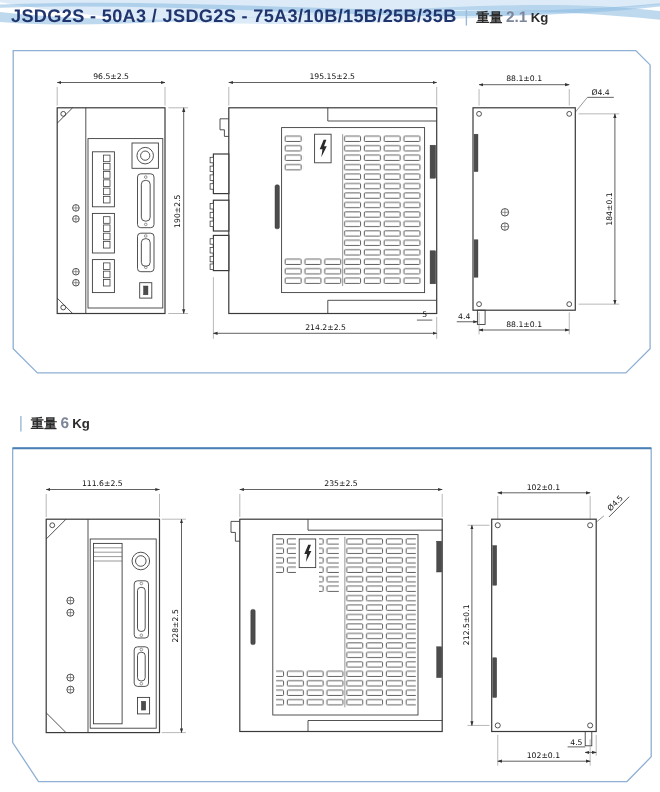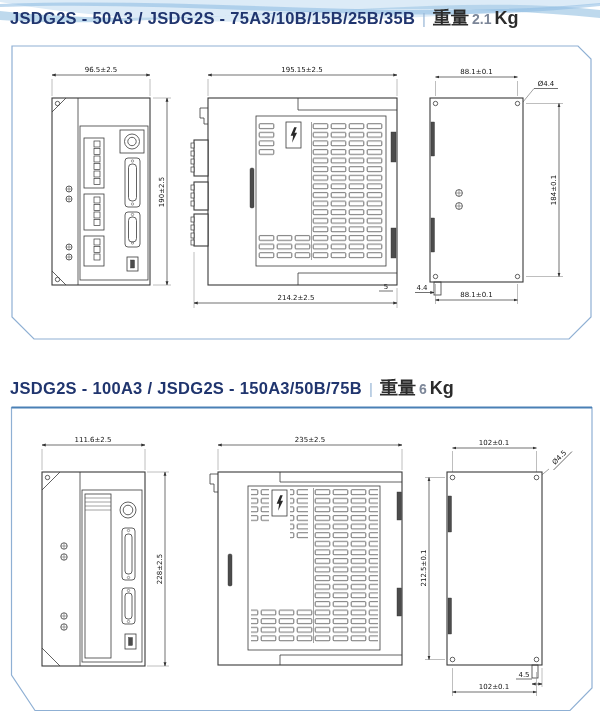--- a/index.html
+++ b/index.html
@@ -3,21 +3,21 @@
 <meta charset="utf-8">
 <style>
   html,body{margin:0;padding:0}
   body{width:600px;height:720px;background:#fff;overflow:hidden;
        font-family:"Liberation Sans","DejaVu Sans",sans-serif;position:relative}
   .page{position:relative;width:600px;height:600px}
   .abs{position:absolute}
   .title{position:absolute;left:10px;display:flex;align-items:baseline;z-index:3;white-space:nowrap}
   .title .model{font-size:16.5px;font-weight:bold;color:#20356e;letter-spacing:.3px}
   .title .sep{color:#9bb8d6;font-size:15px;margin:0 7px;font-weight:400}
-  .title .wlabel,.title .wunit{font-size:18px;color:#2b2b2b;font-weight:700}
+  .title .wlabel,.title .wunit{font-size:12px;color:#2b2b2b;font-weight:700}
   .title .wval{font-size:14px;color:#7c8698;margin:0 3px;font-weight:700}
   .obj{fill:#fff;stroke:#3a3a3a;stroke-width:1.1}
   .obj2{fill:none;stroke:#3a3a3a;stroke-width:.8}
   .sq{fill:#fff;stroke:#3a3a3a;stroke-width:.7}
   .thin{fill:none;stroke:#555;stroke-width:.55}
   .dim{fill:none;stroke:#333;stroke-width:.7}
   .ext{fill:none;stroke:#888;stroke-width:.55}
   .dark{fill:#4c4c4c;stroke:#333;stroke-width:.4}
   .dimtext{font-size:7px;fill:#111;font-family:"DejaVu Sans",sans-serif}
 </style>
@@ -234,21 +234,20 @@
     </g>
     <g>
       <line class="ext" x1="20.5" y1="222" x2="20.5" y2="242"></line>
         <line class="ext" x1="102.5" y1="222" x2="102.5" y2="242"></line>
       <line class="dim" x1="20.5" y1="238" x2="102.5" y2="238" marker-start="url(#arr)" marker-end="url(#arr)"></line>
       <text class="dimtext" x="61.5" y="235" text-anchor="middle">88.1±0.1</text>
     </g>
   </svg>
 
   <div class="title" style="top:376px">
-    <span class="model">JSDG2S - 100A3 / JSDG2S - 150A3/50B/75B</span>
     <span class="sep">|</span>
     <span class="wlabel">重量</span>
     <span class="wval">6</span>
     <span class="wunit">Kg</span>
   </div>
 
   <svg class="abs" style="left:10px;top:406px" width="584" height="310">
     <path d="M1.5,1.5 L582,1.5 L582,282 L560,304.5 L25,304.5 L1.5,269 Z" fill="none" stroke="#8fb0d4" stroke-width="1.2"></path>
     <line x1="1.5" y1="1.5" x2="582" y2="1.5" stroke="#4a80b5" stroke-width="2"></line>
   </svg>

